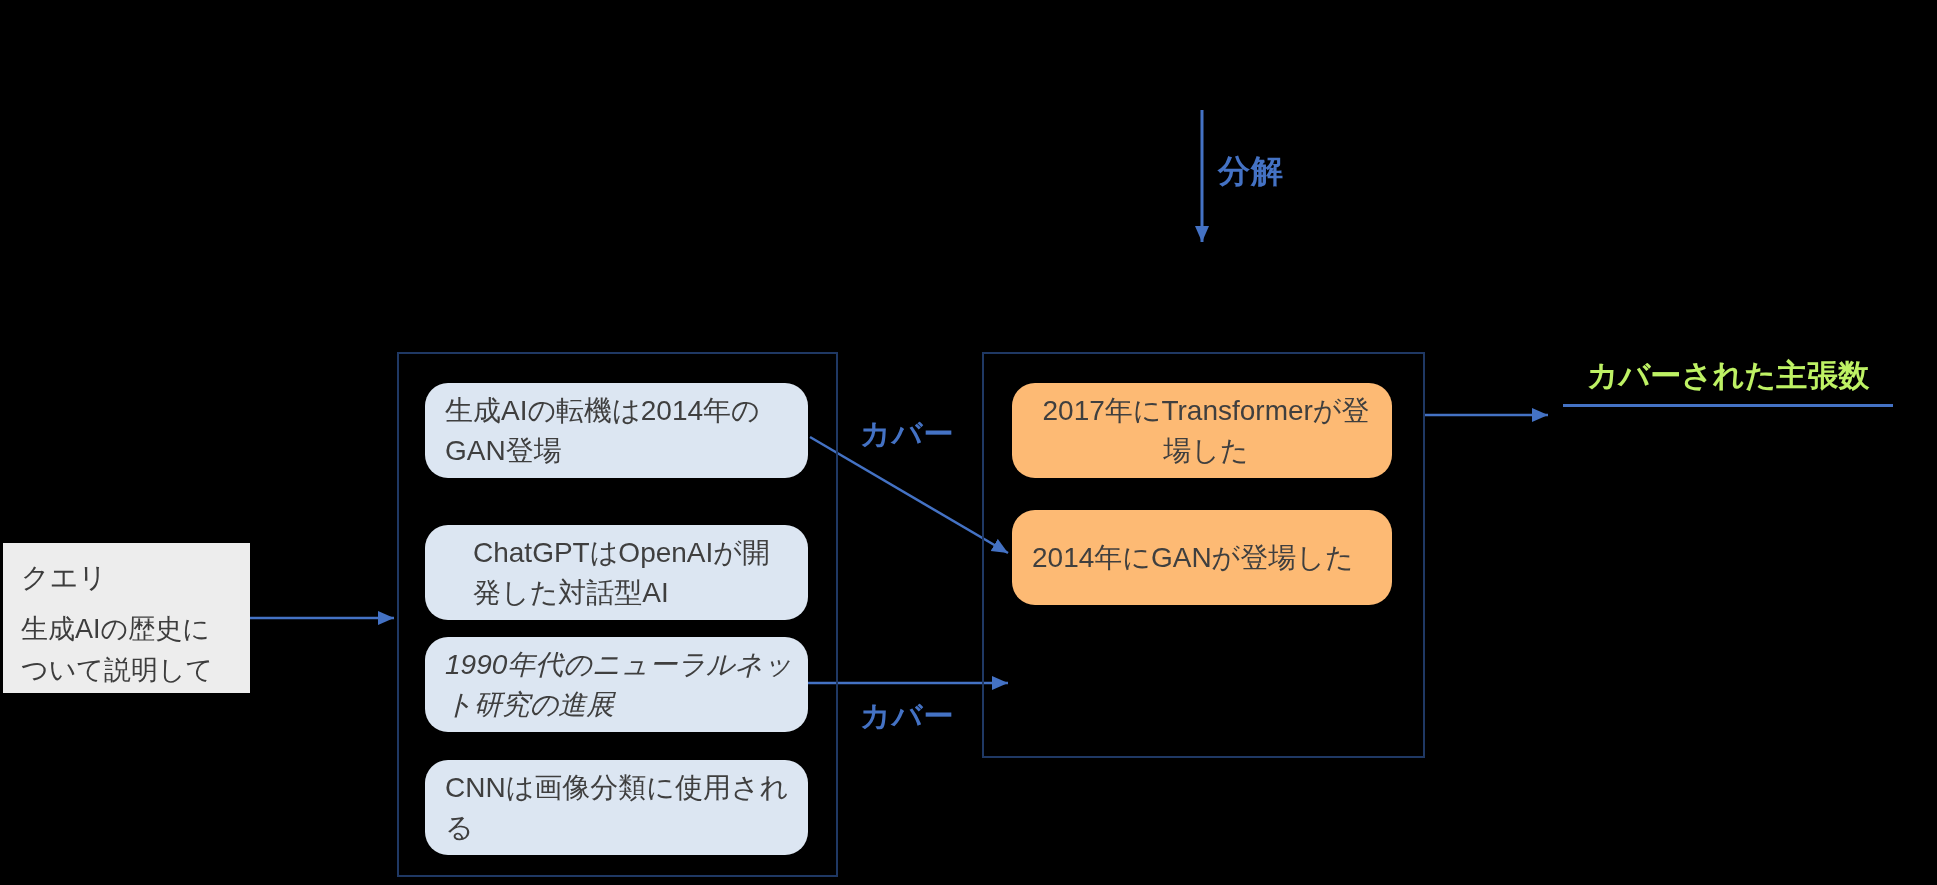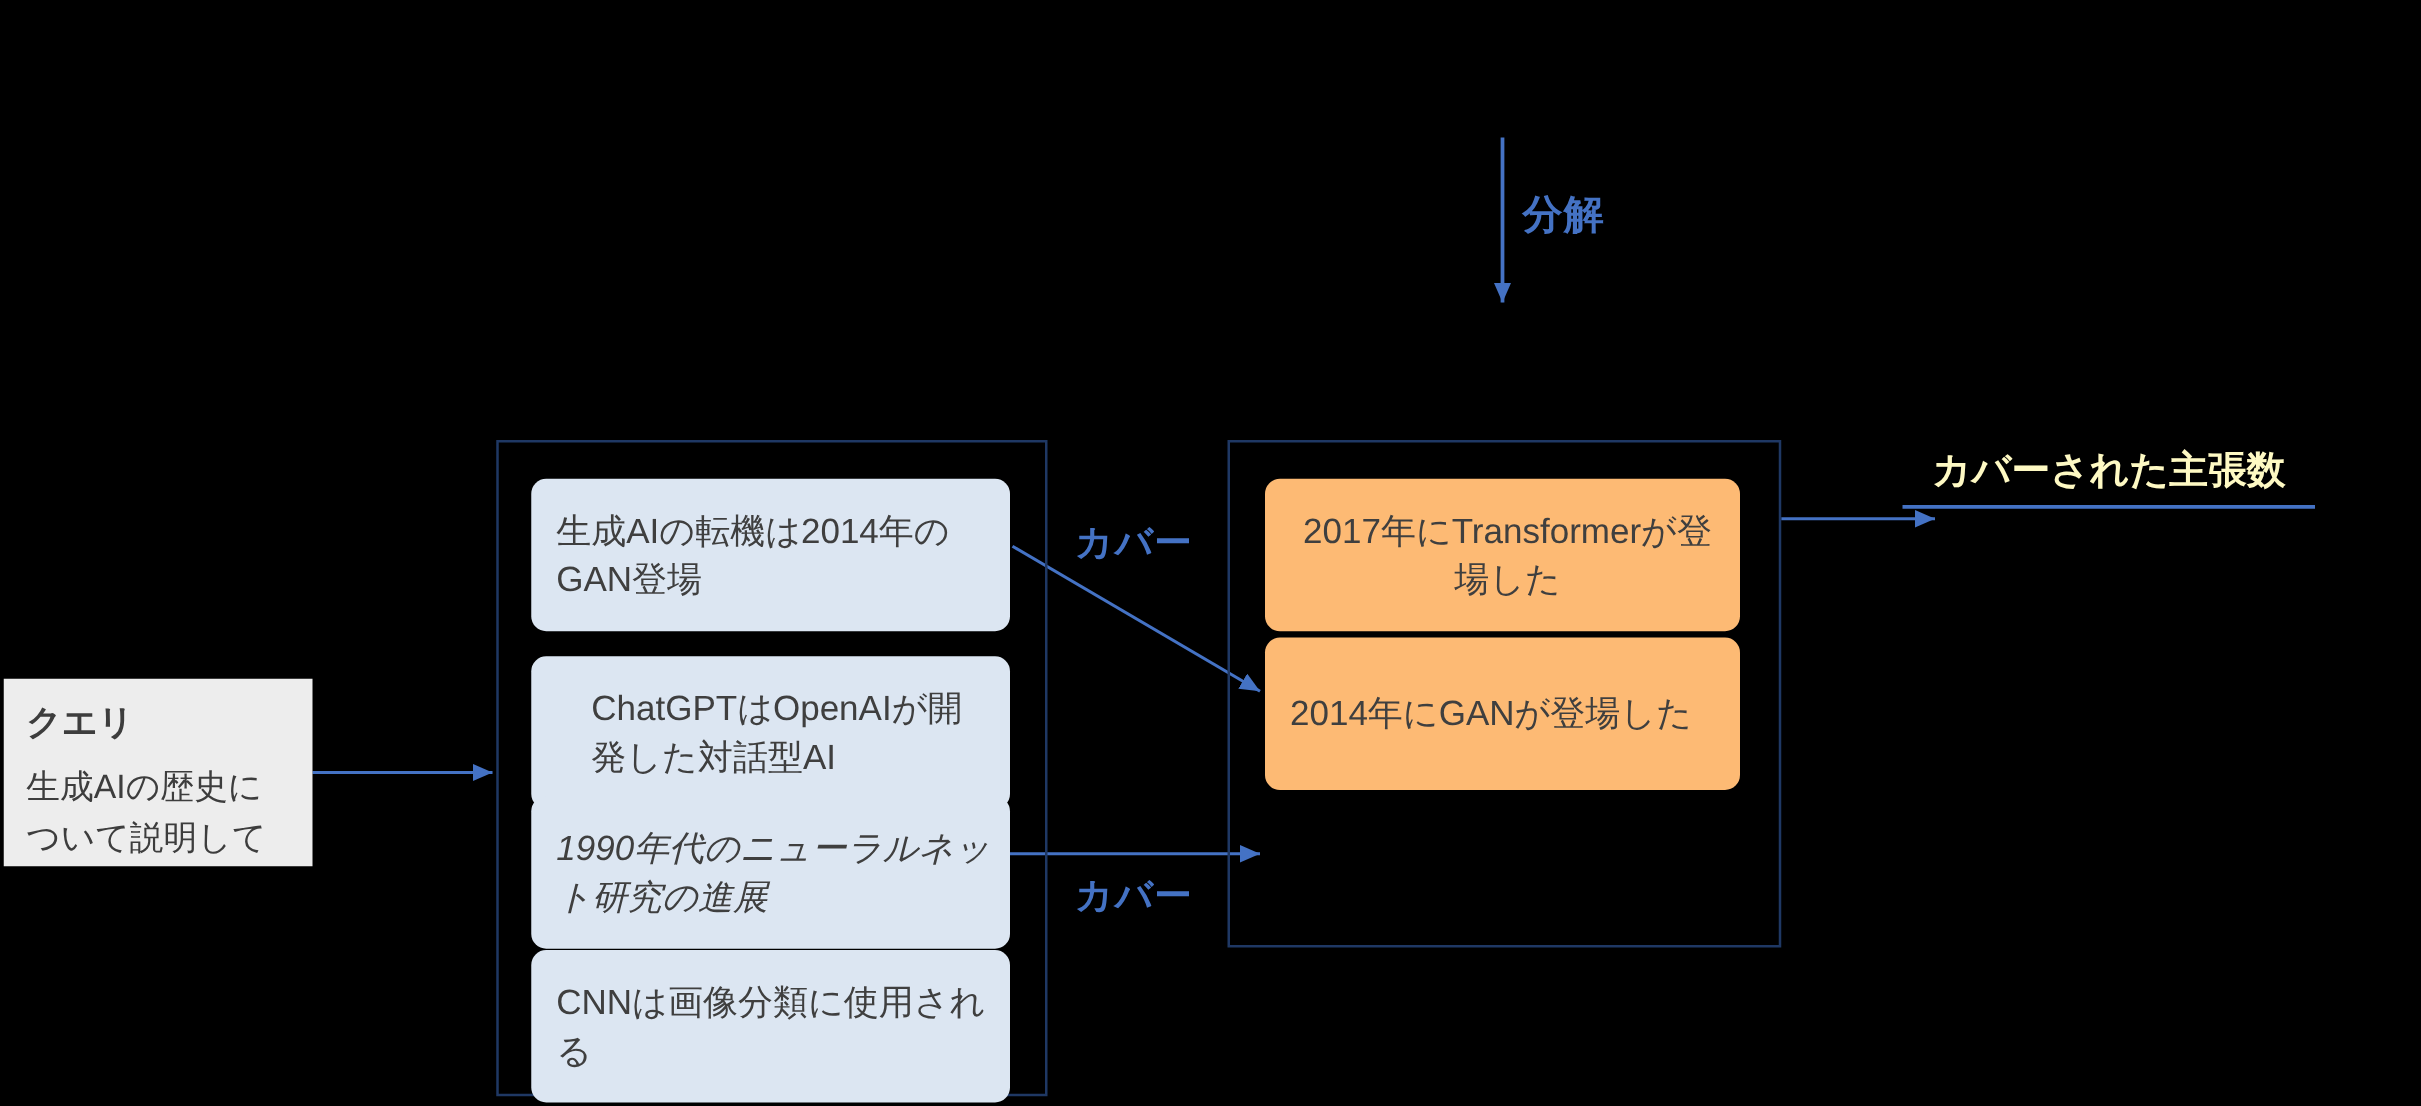--- a/index.html
+++ b/index.html
@@ -20,50 +20,50 @@
   }
   #decompose-label { left: 1218px; top: 150px; font-size: 32px; }
   #cover-label-upper { left: 860px; top: 414px; font-size: 30px; }
   #cover-label-lower { left: 860px; top: 696px; font-size: 30px; }
 
   
   #query-box {
     position: absolute; left: 3px; top: 543px; width: 247px; height: 150px;
     background: #EDEDED; color: #3D3D3D; padding: 16px 14px 12px 18px;
   }
-  #query-title { font-weight: bold; font-size: 28px; margin-bottom: 12px; }
+  #query-title { font-weight: normal; font-size: 28px; margin-bottom: 12px; }
   #query-text { font-size: 27px; line-height: 1.5; }
 
   
   .claims-container { position: absolute; border: 2px solid #1F3864; background: transparent; }
   #answer-claims-box { left: 397px; top: 352px; width: 441px; height: 525px; }
   #reference-claims-box { left: 982px; top: 352px; width: 443px; height: 406px; }
 
   
   .claim-item {
-    position: absolute; height: 122px; border-radius: 12px;
+    position: absolute; height: 95px; border-radius: 23px;
     display: flex; align-items: center;
     padding: 0 12px 0 20px;
     font-size: 28px; line-height: 1.4; color: #3F3F3F;
   }
   .claim-left  { left: 425px; width: 383px; background: #DCE6F2; }
   .claim-right { left: 1012px; width: 380px; background: #fdba74; text-align: center; }
   #answer-claim-0 { top: 383px; }
   #answer-claim-1 { top: 525px; padding-left: 48px; }
   #answer-claim-2 { top: 637px; font-style: italic; }
   #answer-claim-3 { top: 760px; }
   #reference-claim-0 { top: 383px; }
   #reference-claim-1 { top: 510px; }
   #reference-claim-2 { top: 637px; }
 
   
   #coverage-formula {
-    position: absolute; left: 1519px; top: 356px; width: 336px;
+    position: absolute; left: 1560px; top: 356px; width: 336px;
     display: flex; flex-direction: column; align-items: center;
-    color: #fef9c3; font-weight: bold; font-size: 31px;
+    color: #bef264; font-weight: bold; font-size: 31px;
   }
   #formula-numerator { line-height: 40px; white-space: nowrap; }
   #formula-divider { width: 330px; height: 3px; background: #4472C4; margin: 8px 0 10px 0; }
   #formula-denominator { line-height: 40px; white-space: nowrap; }
 </style>
 </head>
 <body>
 
 <div id="canvas">
 

